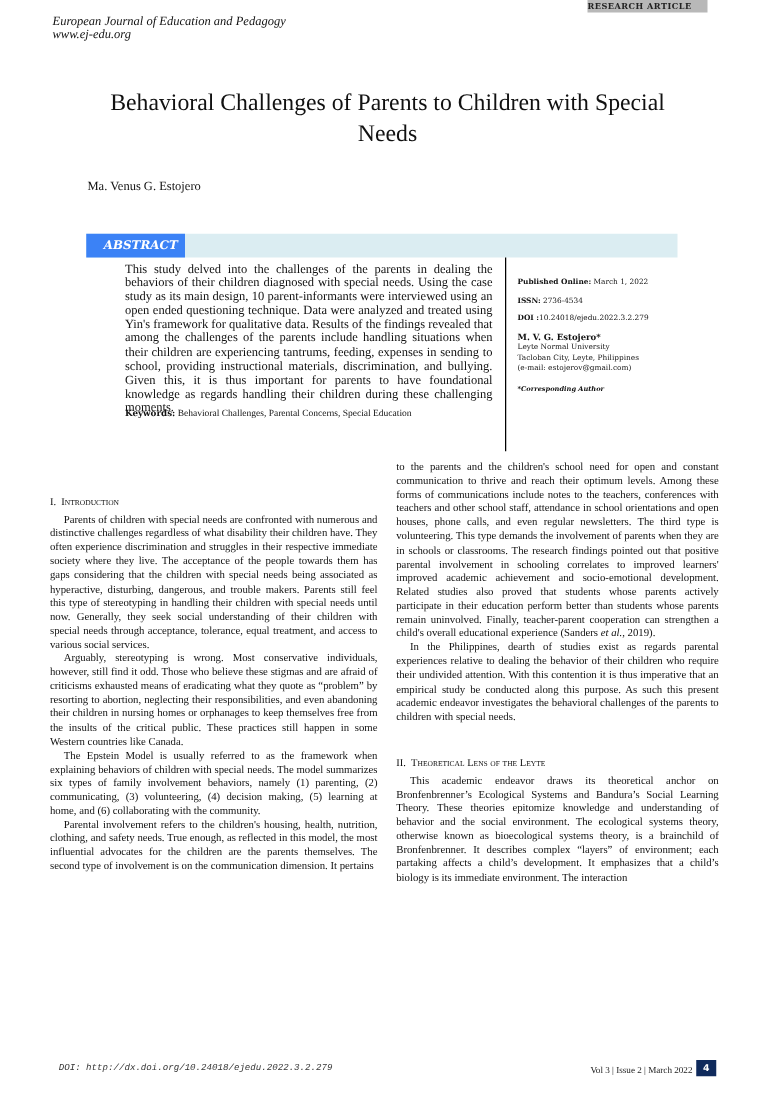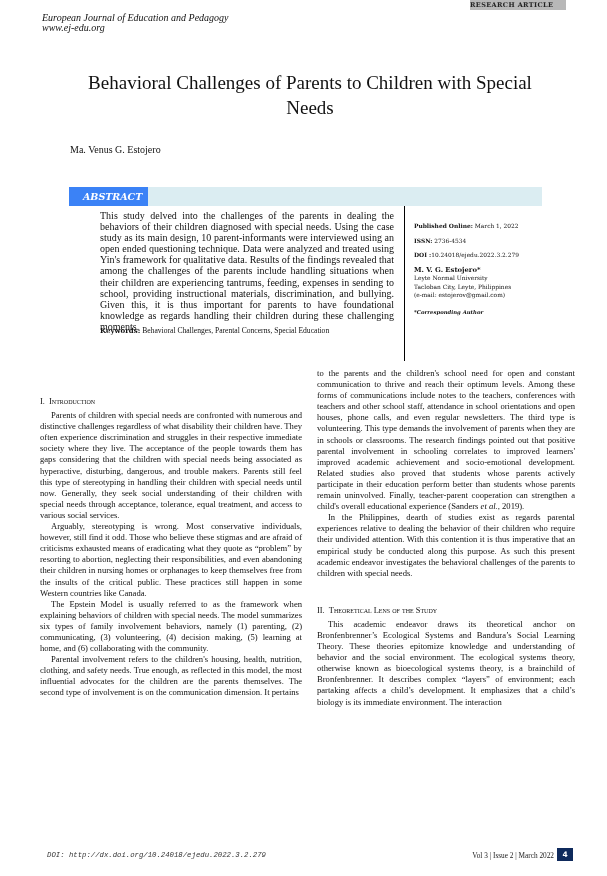--- a/index.html
+++ b/index.html
@@ -89,20 +89,20 @@
   <p>Arguably, stereotyping is wrong. Most conservative individuals, however, still find it odd. Those who believe these stigmas and are afraid of criticisms exhausted means of eradicating what they quote as “problem” by resorting to abortion, neglecting their responsibilities, and even abandoning their children in nursing homes or orphanages to keep themselves free from the insults of the critical public. These practices still happen in some Western countries like Canada.</p>
   <p>The Epstein Model is usually referred to as the framework when explaining behaviors of children with special needs. The model summarizes six types of family involvement behaviors, namely (1) parenting, (2) communicating, (3) volunteering, (4) decision making, (5) learning at home, and (6) collaborating with the community.</p>
   <p>Parental involvement refers to the children's housing, health, nutrition, clothing, and safety needs. True enough, as reflected in this model, the most influential advocates for the children are the parents themselves. The second type of involvement is on the communication dimension. It pertains</p>
 </div>
 
 <div class="col col-right">
   <p style="text-indent:0"><span>to the parents and the children's school need for open and constant communication to thrive and reach their optimum levels. Among these forms of communications include notes to the teachers, conferences with teachers and other school staff, attendance in school orientations and open houses, phone calls, and even regular newsletters. The third type is volunteering. This type demands the involvement of parents when they are in schools or classrooms. The research findings pointed out that positive parental involvement in schooling correlates to improved learners' improved academic achievement and socio-emotional development. Related studies also proved that students whose parents actively participate in their education perform better than students whose parents remain uninvolved. Finally, teacher-parent cooperation can strengthen a child's overall educational experience (Sanders </span><i>et al.</i><span>, 2019).</span></p>
   <p>In the Philippines, dearth of studies exist as regards parental experiences relative to dealing the behavior of their children who require their undivided attention. With this contention it is thus imperative that an empirical study be conducted along this purpose. As such this present academic endeavor investigates the behavioral challenges of the parents to children with special needs.</p>
   <div class="sec" style="margin-top:26px;">
     <span>II.</span>&nbsp;
-    <span class="sc">Theoretical Lens of the Study</span>
+    <span class="sc">Theoretical Lens of the Leyte</span>
   </div>
   <p>This academic endeavor draws its theoretical anchor on Bronfenbrenner’s Ecological Systems and Bandura’s Social Learning Theory. These theories epitomize knowledge and understanding of behavior and the social environment. The ecological systems theory, otherwise known as bioecological systems theory, is a brainchild of Bronfenbrenner. It describes complex “layers” of environment; each partaking affects a child’s development. It emphasizes that a child’s biology is its immediate environment. The interaction</p>
 </div>
 
 <div class="footer-doi">DOI: http://dx.doi.org/10.24018/ejedu.2022.3.2.279</div>
 <div class="footer-vol">Vol 3 | Issue 2 | March 2022</div>
 <div class="pagenum">4</div>
 
 </body></html>

